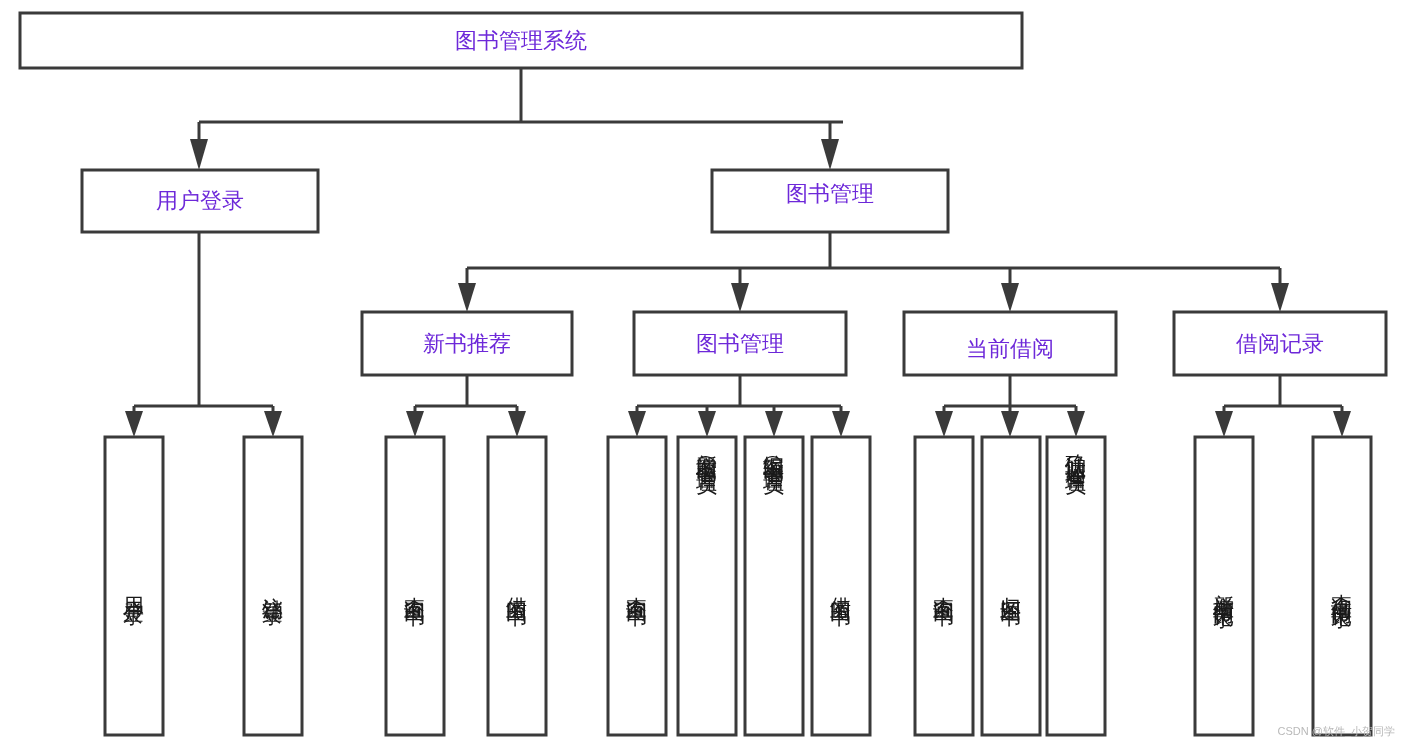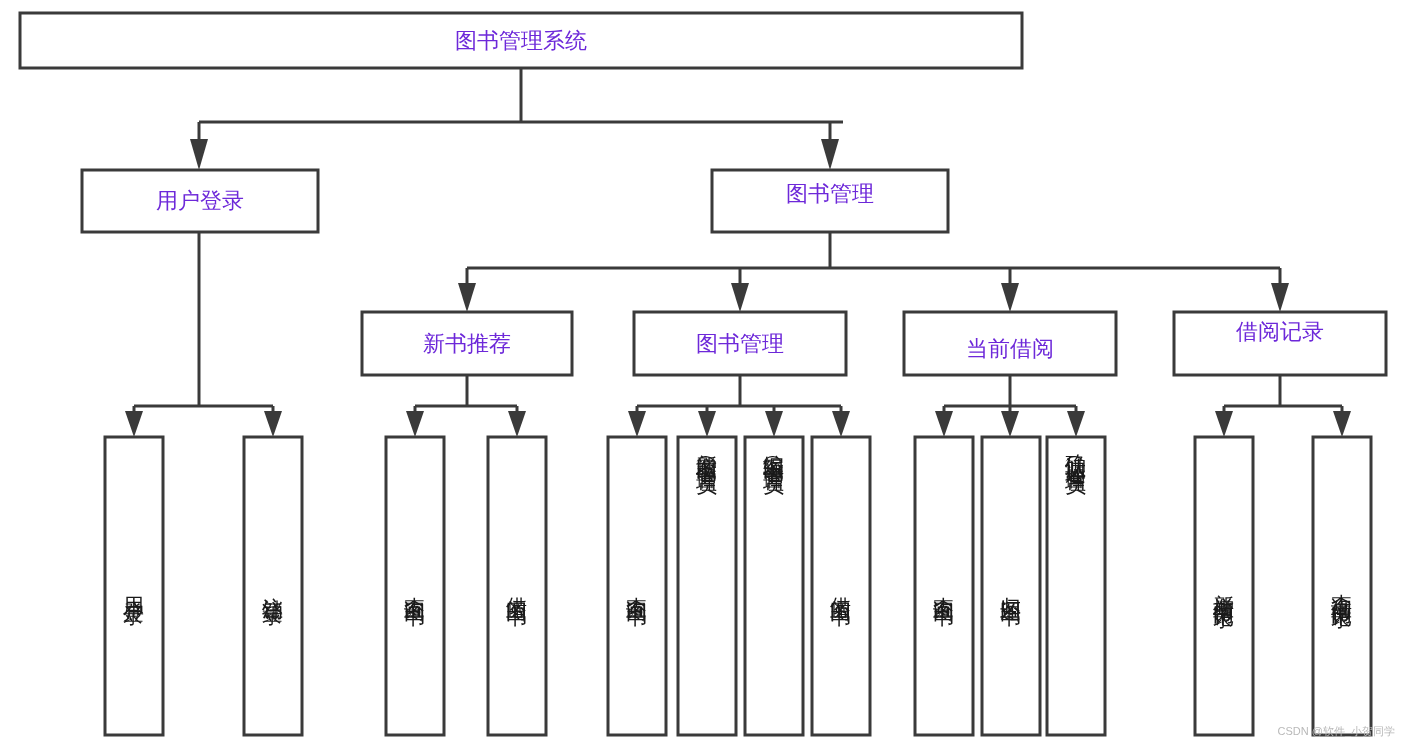--- a/index.html
+++ b/index.html
@@ -203,21 +203,21 @@
 
   <div class="hlabel-wrap" style="left:362px; top:312px; width:210px; height:63px;border-radius:16px;">
     <span class="hlabel-text">新书推荐</span>
   </div>
   <div class="hlabel-wrap" style="left:634px; top:312px; width:212px; height:63px;">
     <span class="hlabel-text">图书管理</span>
   </div>
   <div class="hlabel-wrap" style="left:904px; top:312px; width:212px; height:74px;">
     <span class="hlabel-text">当前借阅</span>
   </div>
-  <div class="hlabel-wrap" style="left:1174px; top:300px; width:212px; height:63px;text-align:center;">
+  <div class="hlabel-wrap" style="left:1174px; top:312px; width:212px; height:63px;text-align:center;">
     <span class="hlabel-text">借阅记录</span>
   </div>
 
   <div class="vlabel-wrap" style="left:105px; top:437px; width:58px; height:298px;">
     <span class="vlabel-text">用户登录</span>
   </div>
   <div class="vlabel-wrap" style="left:244px; top:437px; width:58px; height:298px;">
     <span class="vlabel-text">注销登录</span>
   </div>
 

